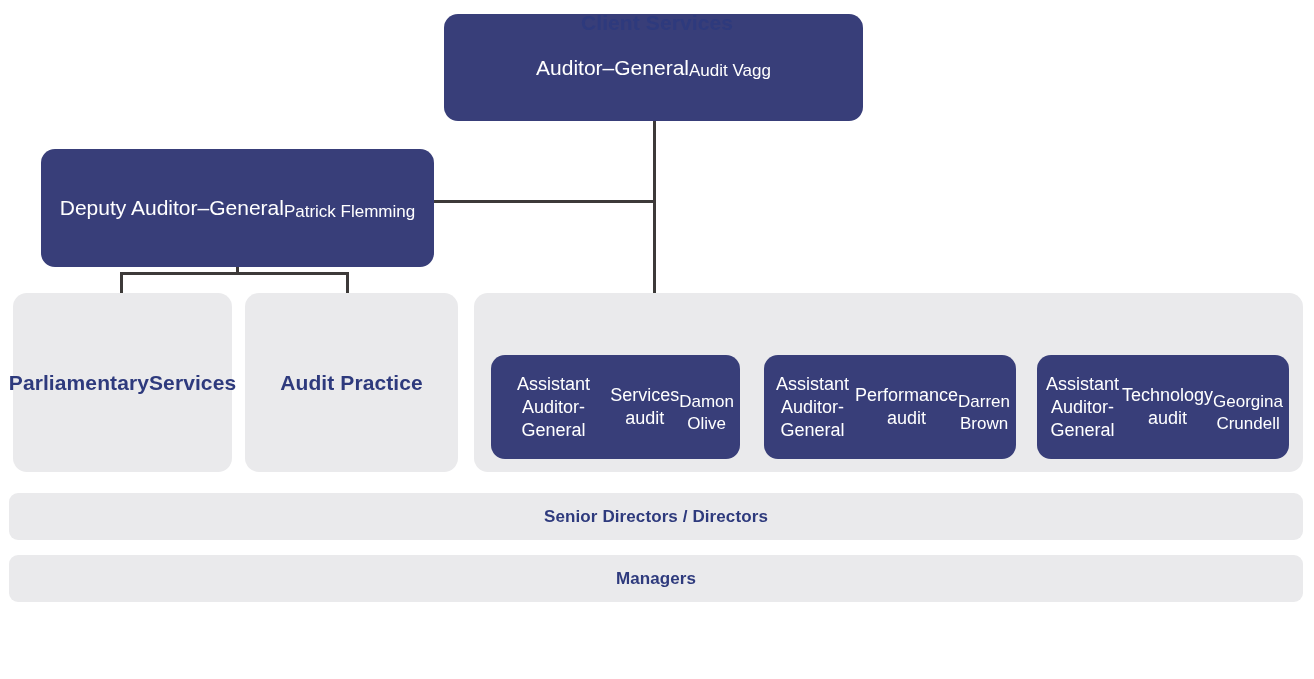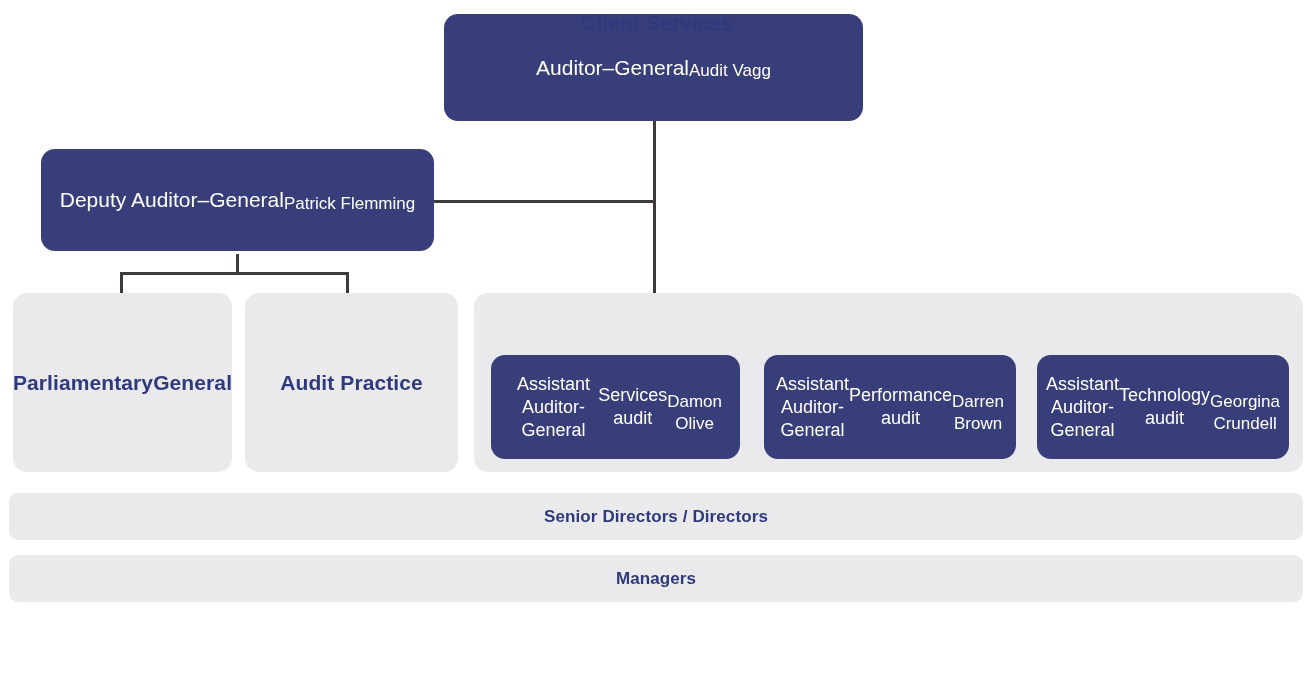--- a/index.html
+++ b/index.html
@@ -68,21 +68,21 @@
   #node-auditor-general {
     left: 444px; top: 14px;
     width: 419px; height: 107px;
   }
   #node-auditor-general .node-title { font-size: 21px; }
   #node-auditor-general .node-sub   { font-size: 17px; margin-top: 7px; }
 
   
   #node-deputy-auditor-general {
     left: 41px; top: 149px;
-    width: 393px; height: 102px;
+    width: 393px; height: 118px;
   }
   #node-deputy-auditor-general .node-title { font-size: 21px; }
   #node-deputy-auditor-general .node-sub   { font-size: 17px; margin-top: 7px; }
 
   
   .division-box {
     font-size: 21px;
     font-weight: bold;
     line-height: 27px;
     letter-spacing: 0.1px;
@@ -114,21 +114,21 @@
     font-weight: bold;
     color: #2e3a7d;
     letter-spacing: 0.1px;
     z-index: 4;
   }
 
   
   .aag-box {
     top: 355px;
     height: 104px;
-    padding: 0 18px;
+    padding: 0 6px;
   }
   .aag-box .node-title {
     font-size: 18px;
     line-height: 23px;
   }
   .aag-box .node-sub {
     font-size: 17px;
     line-height: 22px;
     margin-top: 12px;
   }
@@ -183,21 +183,21 @@
     <div class="node-sub">Audit Vagg</div>
   </div>
 
   <div class="node node-blue" id="node-deputy-auditor-general">
     <div class="node-title">Deputy Auditor–General</div>
     <div class="node-sub">Patrick Flemming</div>
   </div>
 
   <div class="node node-grey division-box" id="node-parliamentary-services">
     <div>Parliamentary</div>
-    <div>General</div>
+    <div>Services</div>
   </div>
 
   <div class="node node-grey division-box" id="node-audit-practice">
     <div>Audit Practice</div>
   </div>
 
   <div id="panel-client-services"></div>
   <div id="client-services-heading">Client Services</div>
 
   <div class="node node-blue aag-box" id="node-aag-financial">

